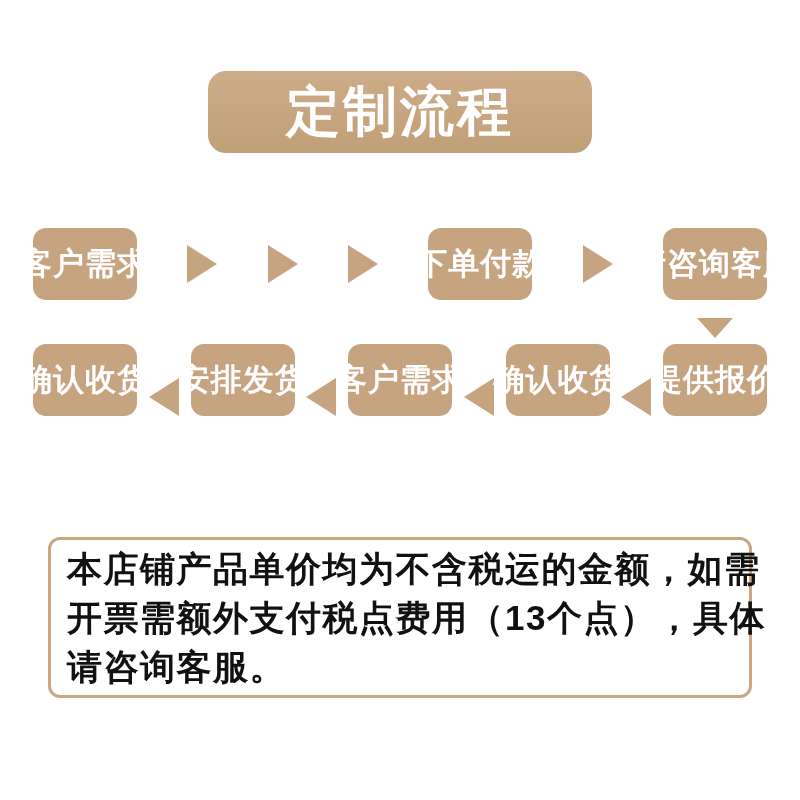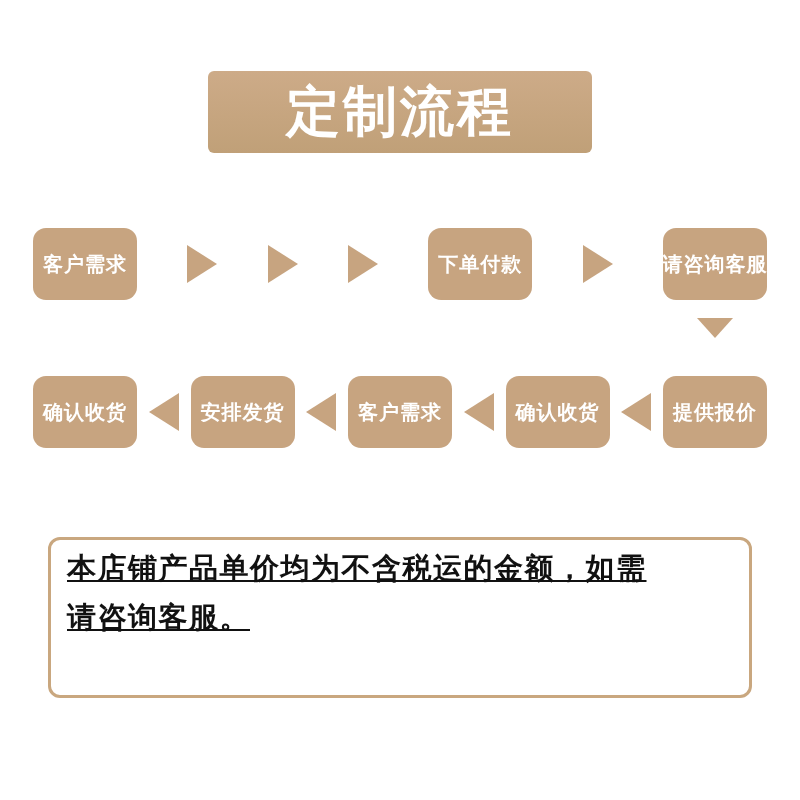--- a/index.html
+++ b/index.html
@@ -16,21 +16,21 @@
     overflow: hidden;
   }
 
   
   .title-banner {
     position: absolute;
     left: 208px;
     top: 71px;
     width: 384px;
     height: 82px;
-    border-radius: 6px;
+    border-radius: 18px;
     background: linear-gradient(180deg, var(--title_gradient_top, #cdab88), var(--title_gradient_bottom, #c0a078));
     color: var(--text_on_tan, #ffffff);
     font-size: 54px;
     font-weight: bold;
     letter-spacing: 3px;
     display: flex;
     align-items: center;
     justify-content: center;
   }
 
@@ -38,29 +38,29 @@
   .flow-row {
     position: absolute;
     left: 33px;
     width: 734px;
     height: 72px;
     display: flex;
     justify-content: space-between;
     align-items: center;
   }
   .flow-row-1 { top: 228px; }
-  .flow-row-2 { top: 376px; }
+  .flow-row-2 { top: 344px; align-items: flex-end; }
 
   .step-box {
     width: 104px;
     height: 72px;
     background: var(--tan, #c7a480);
     border-radius: 13px;
     color: var(--text_on_tan, #ffffff);
-    font-size: 20px;
+    font-size: 31px;
     font-weight: bold;
     letter-spacing: 1px;
     display: flex;
     align-items: center;
     justify-content: center;
     white-space: nowrap;
   }
 
   .arrow-right {
     width: 0;
@@ -94,26 +94,25 @@
     top: 537px;
     width: 704px;
     height: 161px;
     box-sizing: border-box;
     border: 3px solid var(--note_border, #c9a77f);
     border-radius: 12px;
     padding: 4px 16px;
   }
   .note-line {
     color: var(--note_text, #111111);
-    font-size: 29px;
+    font-size: 35px;
     font-weight: bold;
     letter-spacing: 1.5px;
     line-height: 49px;
     white-space: nowrap;
-    text-decoration: underline;
   }
 </style>
 </head>
 <body>
 
 <div class="canvas">
 
   <div class="title-banner">
     <span>定制流程</span>
   </div>
@@ -153,16 +152,17 @@
       <span>确认收货</span>
     </div>
     <div class="arrow-left"></div>
     <div class="step-box">
       <span>提供报价</span>
     </div>
   </div>
 
   <div class="note-box">
     <div class="note-line">本店铺产品单价均为不含税运的金额，如需</div>
+    <div class="note-line">开票需额外支付税点费用（13个点），具体</div>
     <div class="note-line">请咨询客服。</div>
   </div>
 
 </div>
 
 </body></html>

